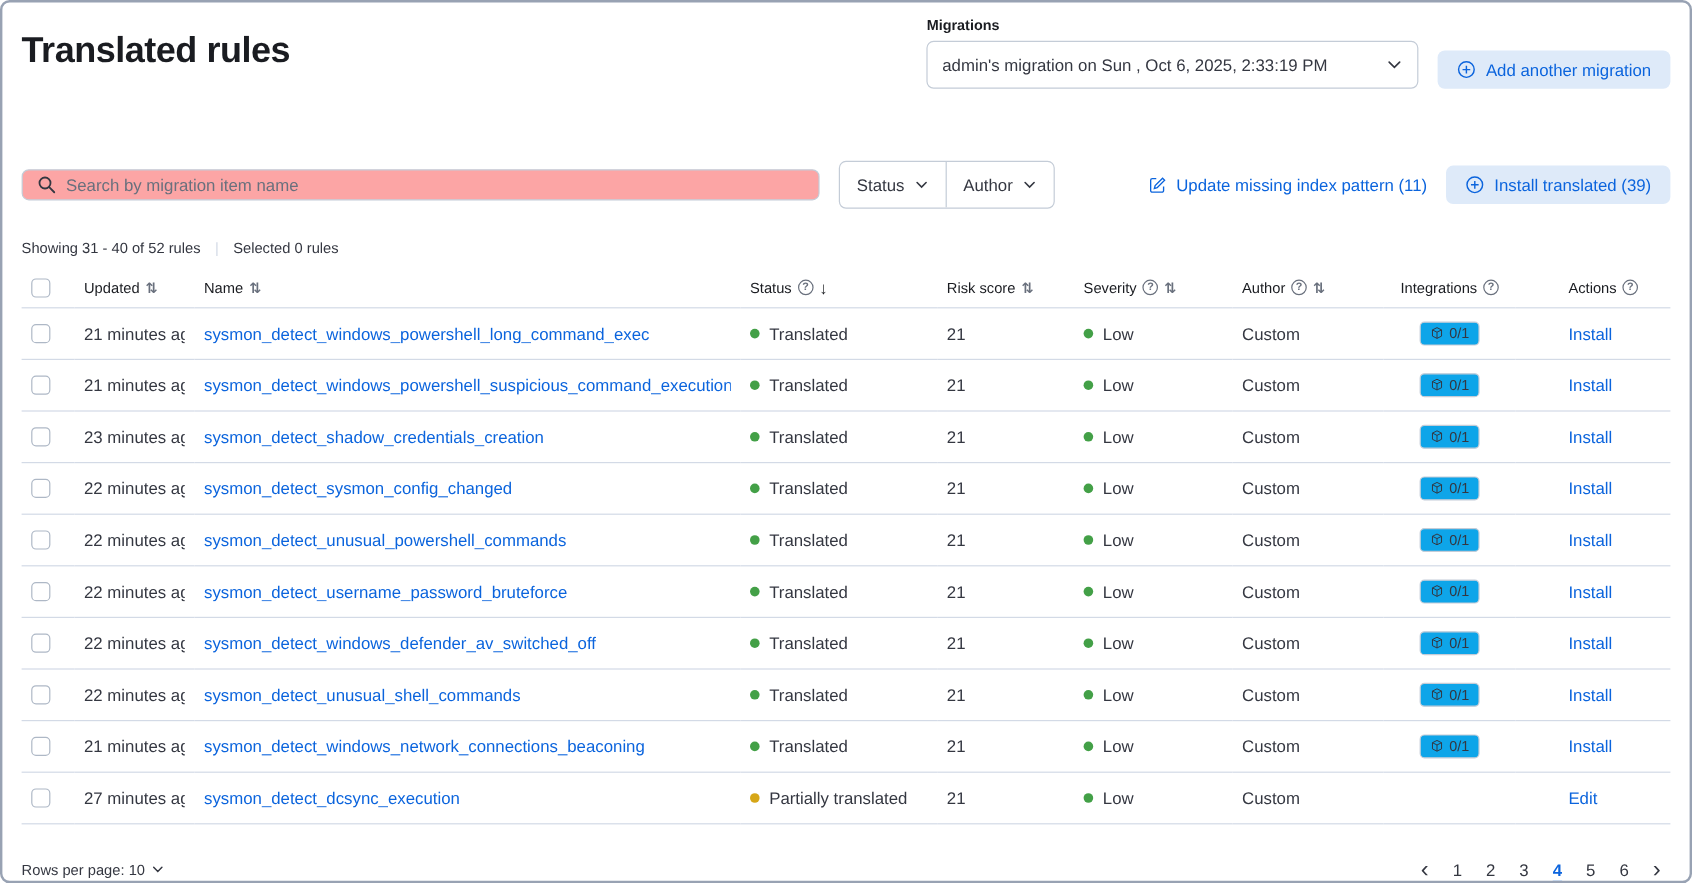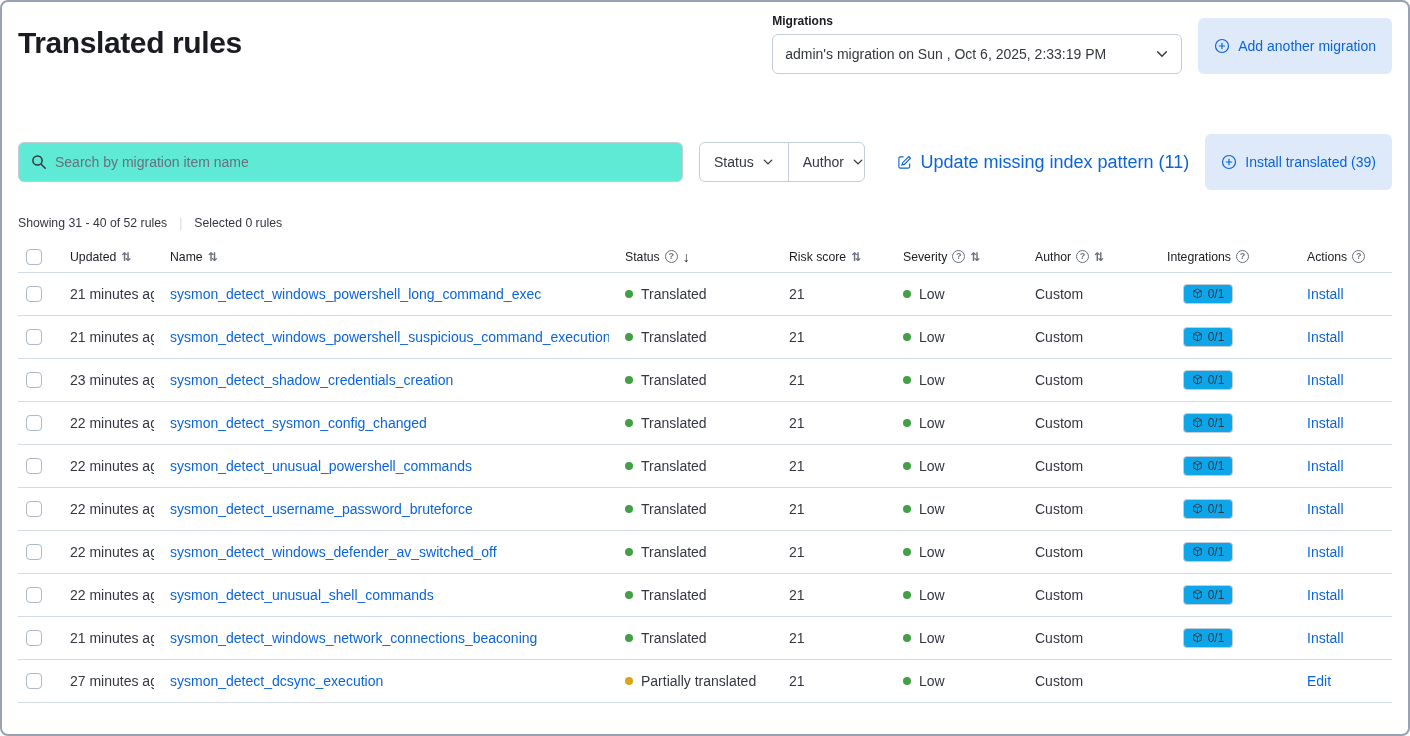--- a/index.html
+++ b/index.html
@@ -30,50 +30,50 @@
   }
   .mig-area { display: flex; align-items: flex-end; gap: 16px; }
   .mig-label { font-size: 12px; font-weight: 700; color: var(--title-text, #1A1C21); margin-bottom: 6px; }
   .select {
     width: 410px; height: 40px;
     border: 1px solid var(--input-border, #C4CCD7); border-radius: 6px;
     display: flex; align-items: center; justify-content: space-between;
     padding: 0 12px; font-size: 14px; background: #fff;
   }
   .btn-light {
-    height: 56px; border-radius: 6px;
+    height: 32px; border-radius: 6px;
     background: var(--accent-light-bg, #DEEAF9);
     color: var(--accent, #0B64DD);
     display: inline-flex; align-items: center; gap: 8px;
     padding: 0 16px; font-size: 14px; font-weight: 500; white-space: nowrap;
   }
 
   
   .toolbar { display: flex; align-items: center; gap: 16px; margin-top: 60px; }
   .search-box {
-    flex: 0 0 665px; height: 40px;
+    flex: 0 0 665px; height: 26px;
     border: 1px solid var(--input-border, #C4CCD7); border-radius: 6px;
-    display: flex; align-items: center; gap: 8px; padding: 0 12px; background: #5eead4; justify-content: space-between;
+    display: flex; align-items: center; gap: 8px; padding: 0 12px; background: #fca5a5; justify-content: space-between;
   }
   .search-box input {
     flex: 1; border: none; outline: none; font: inherit; font-size: 14px; color: var(--body-text, #343741);
     background: transparent;
   }
   .search-box input::placeholder { color: var(--subdued-text, #69707D); }
   .filter-group {
     display: flex; height: 40px;
     border: 1px solid var(--input-border, #C4CCD7); border-radius: 6px;
     overflow: hidden; background: #fff;
   }
   .filter-btn { display: inline-flex; align-items: center; gap: 8px; padding: 0 14px; font-size: 14px; }
   .filter-btn + .filter-btn { border-left: 1px solid var(--input-border, #C4CCD7); }
   .toolbar-spacer { flex: 1; }
   .text-button {
     display: inline-flex; align-items: center; gap: 8px;
-    color: var(--accent, #0B64DD); font-size: 18px; font-weight: 500; white-space: nowrap; justify-content: flex-end;
+    color: var(--accent, #0B64DD); font-size: 14px; font-weight: 500; white-space: nowrap; justify-content: flex-end;
   }
 
   
   .summary { display: flex; align-items: center; gap: 12px; margin-top: 26px; font-size: 12.25px; }
   .summary .sep { color: var(--table-border, #D3DAE6); }
 
   
   table { width: 100%; border-collapse: collapse; table-layout: fixed; margin-top: 10px; }
   col.c-check { width: 44px; }
   col.c-updated { width: 100px; }

